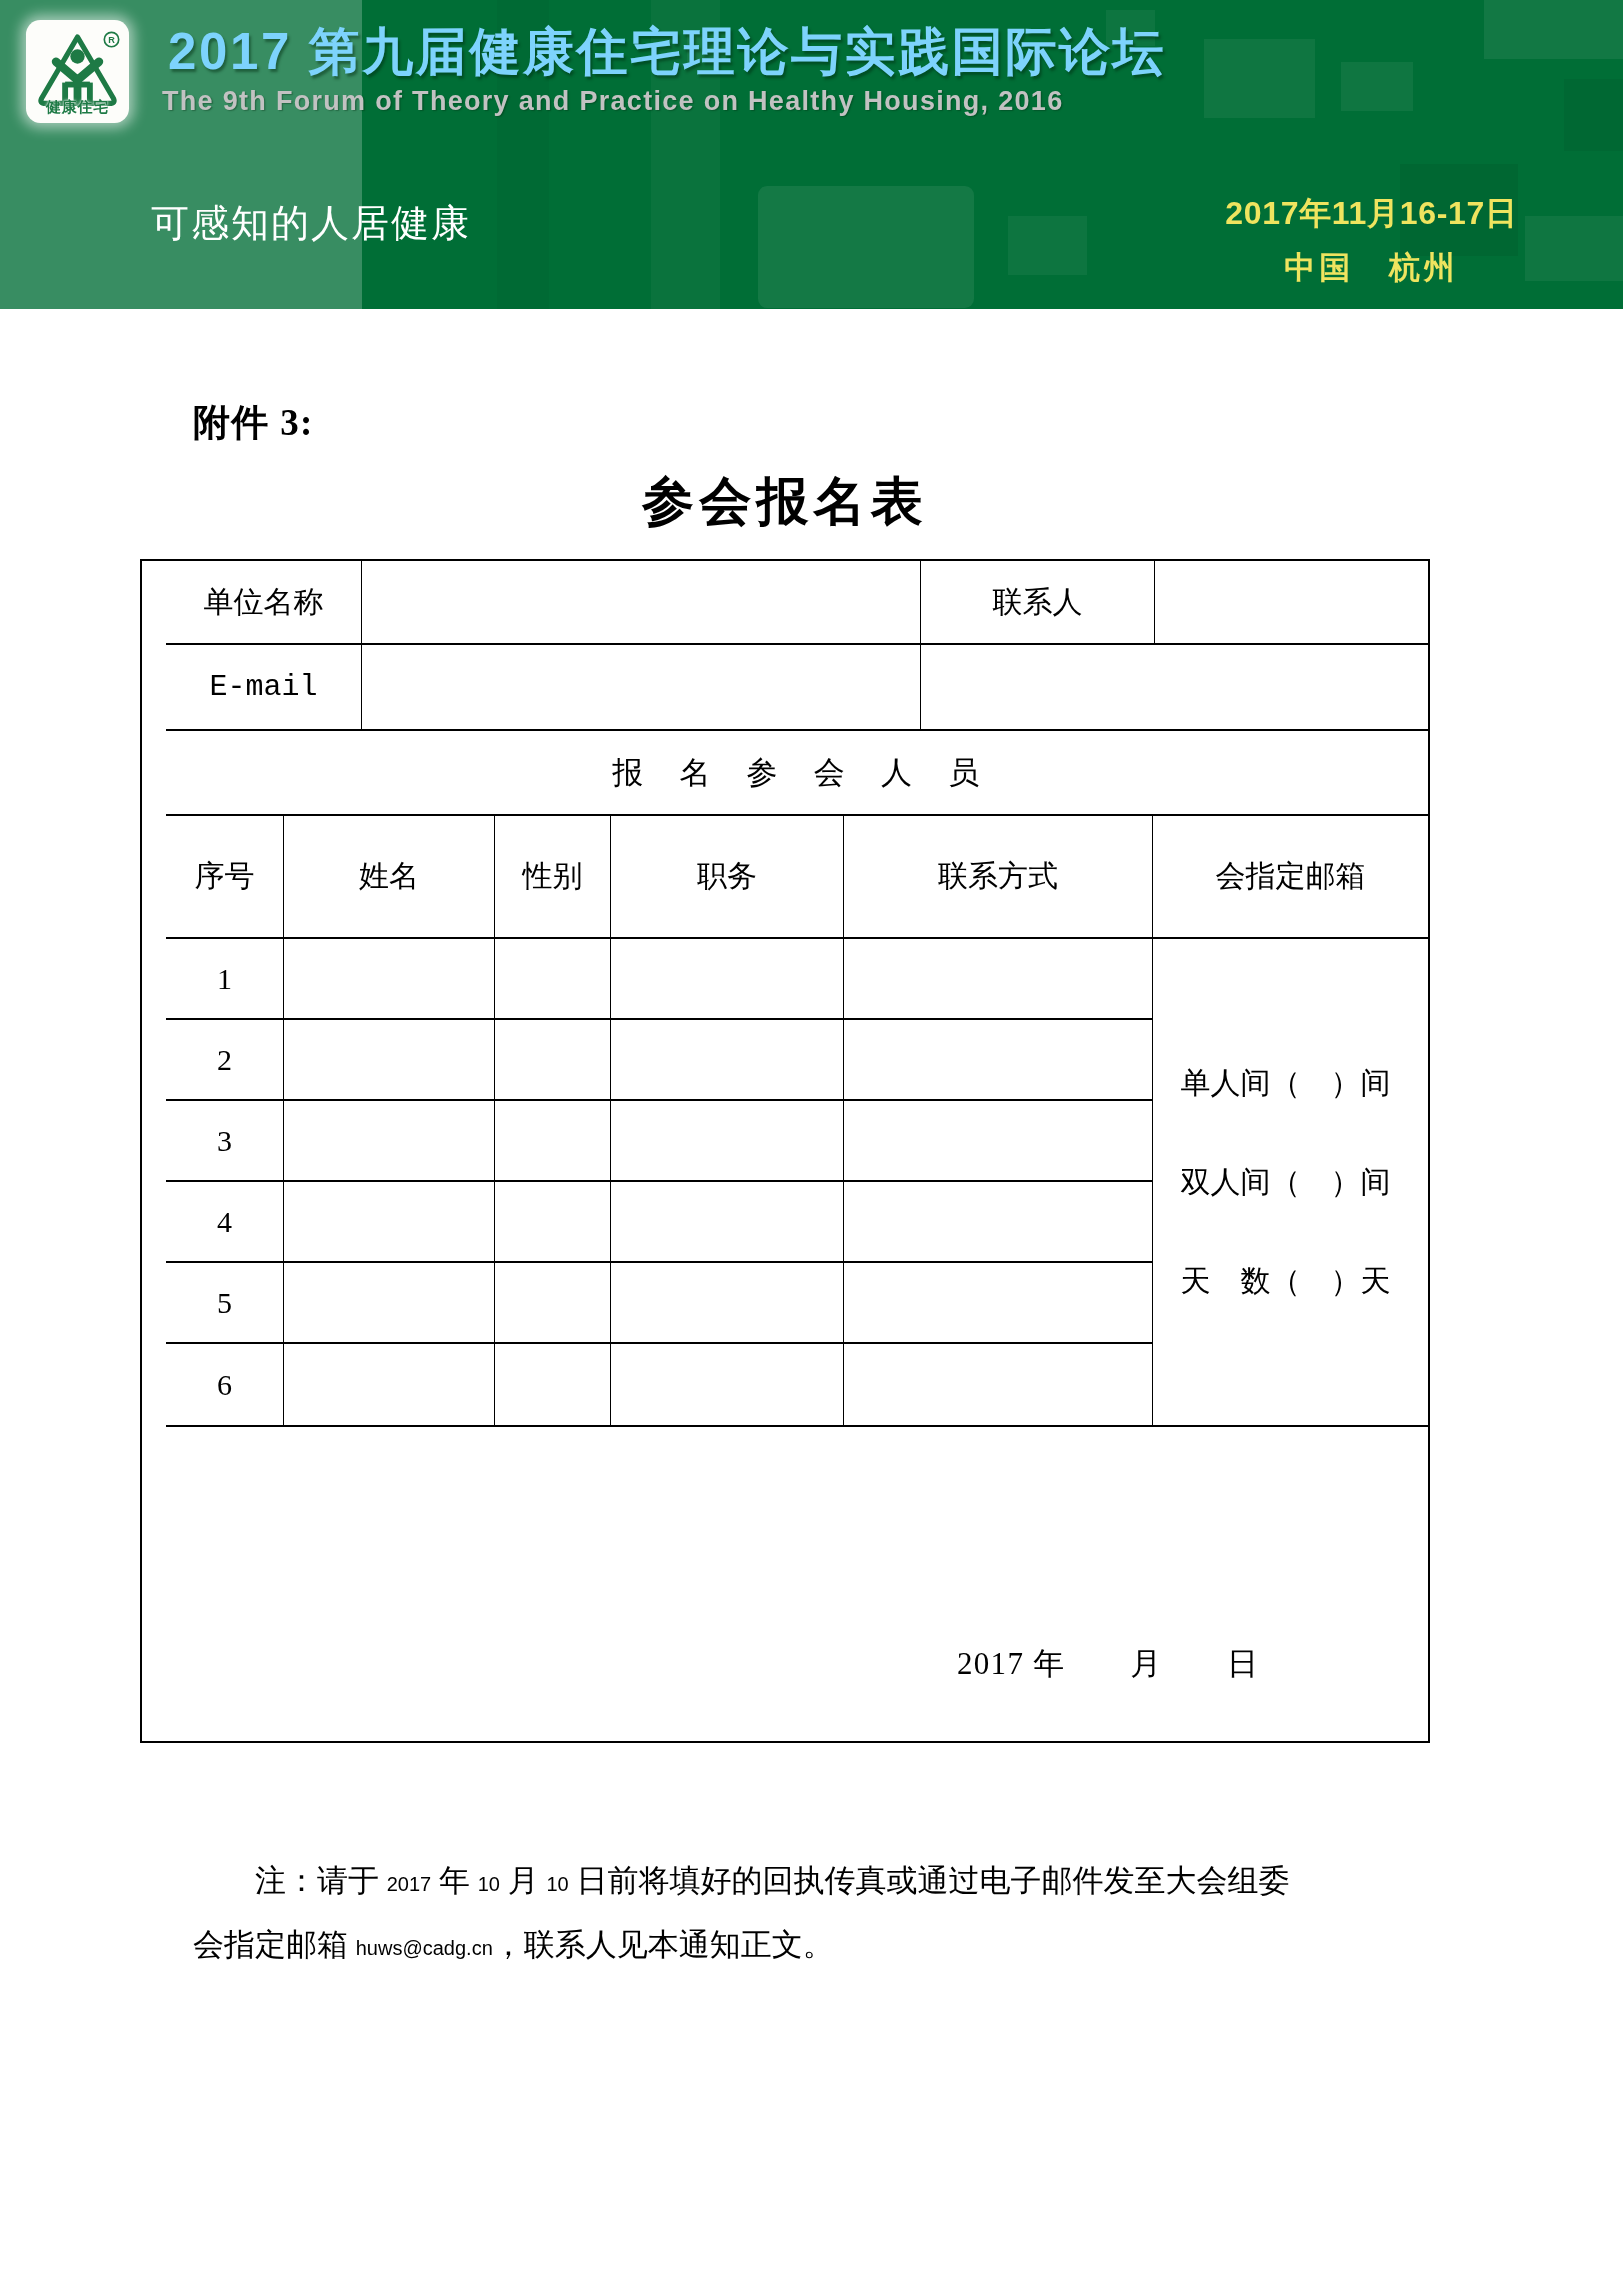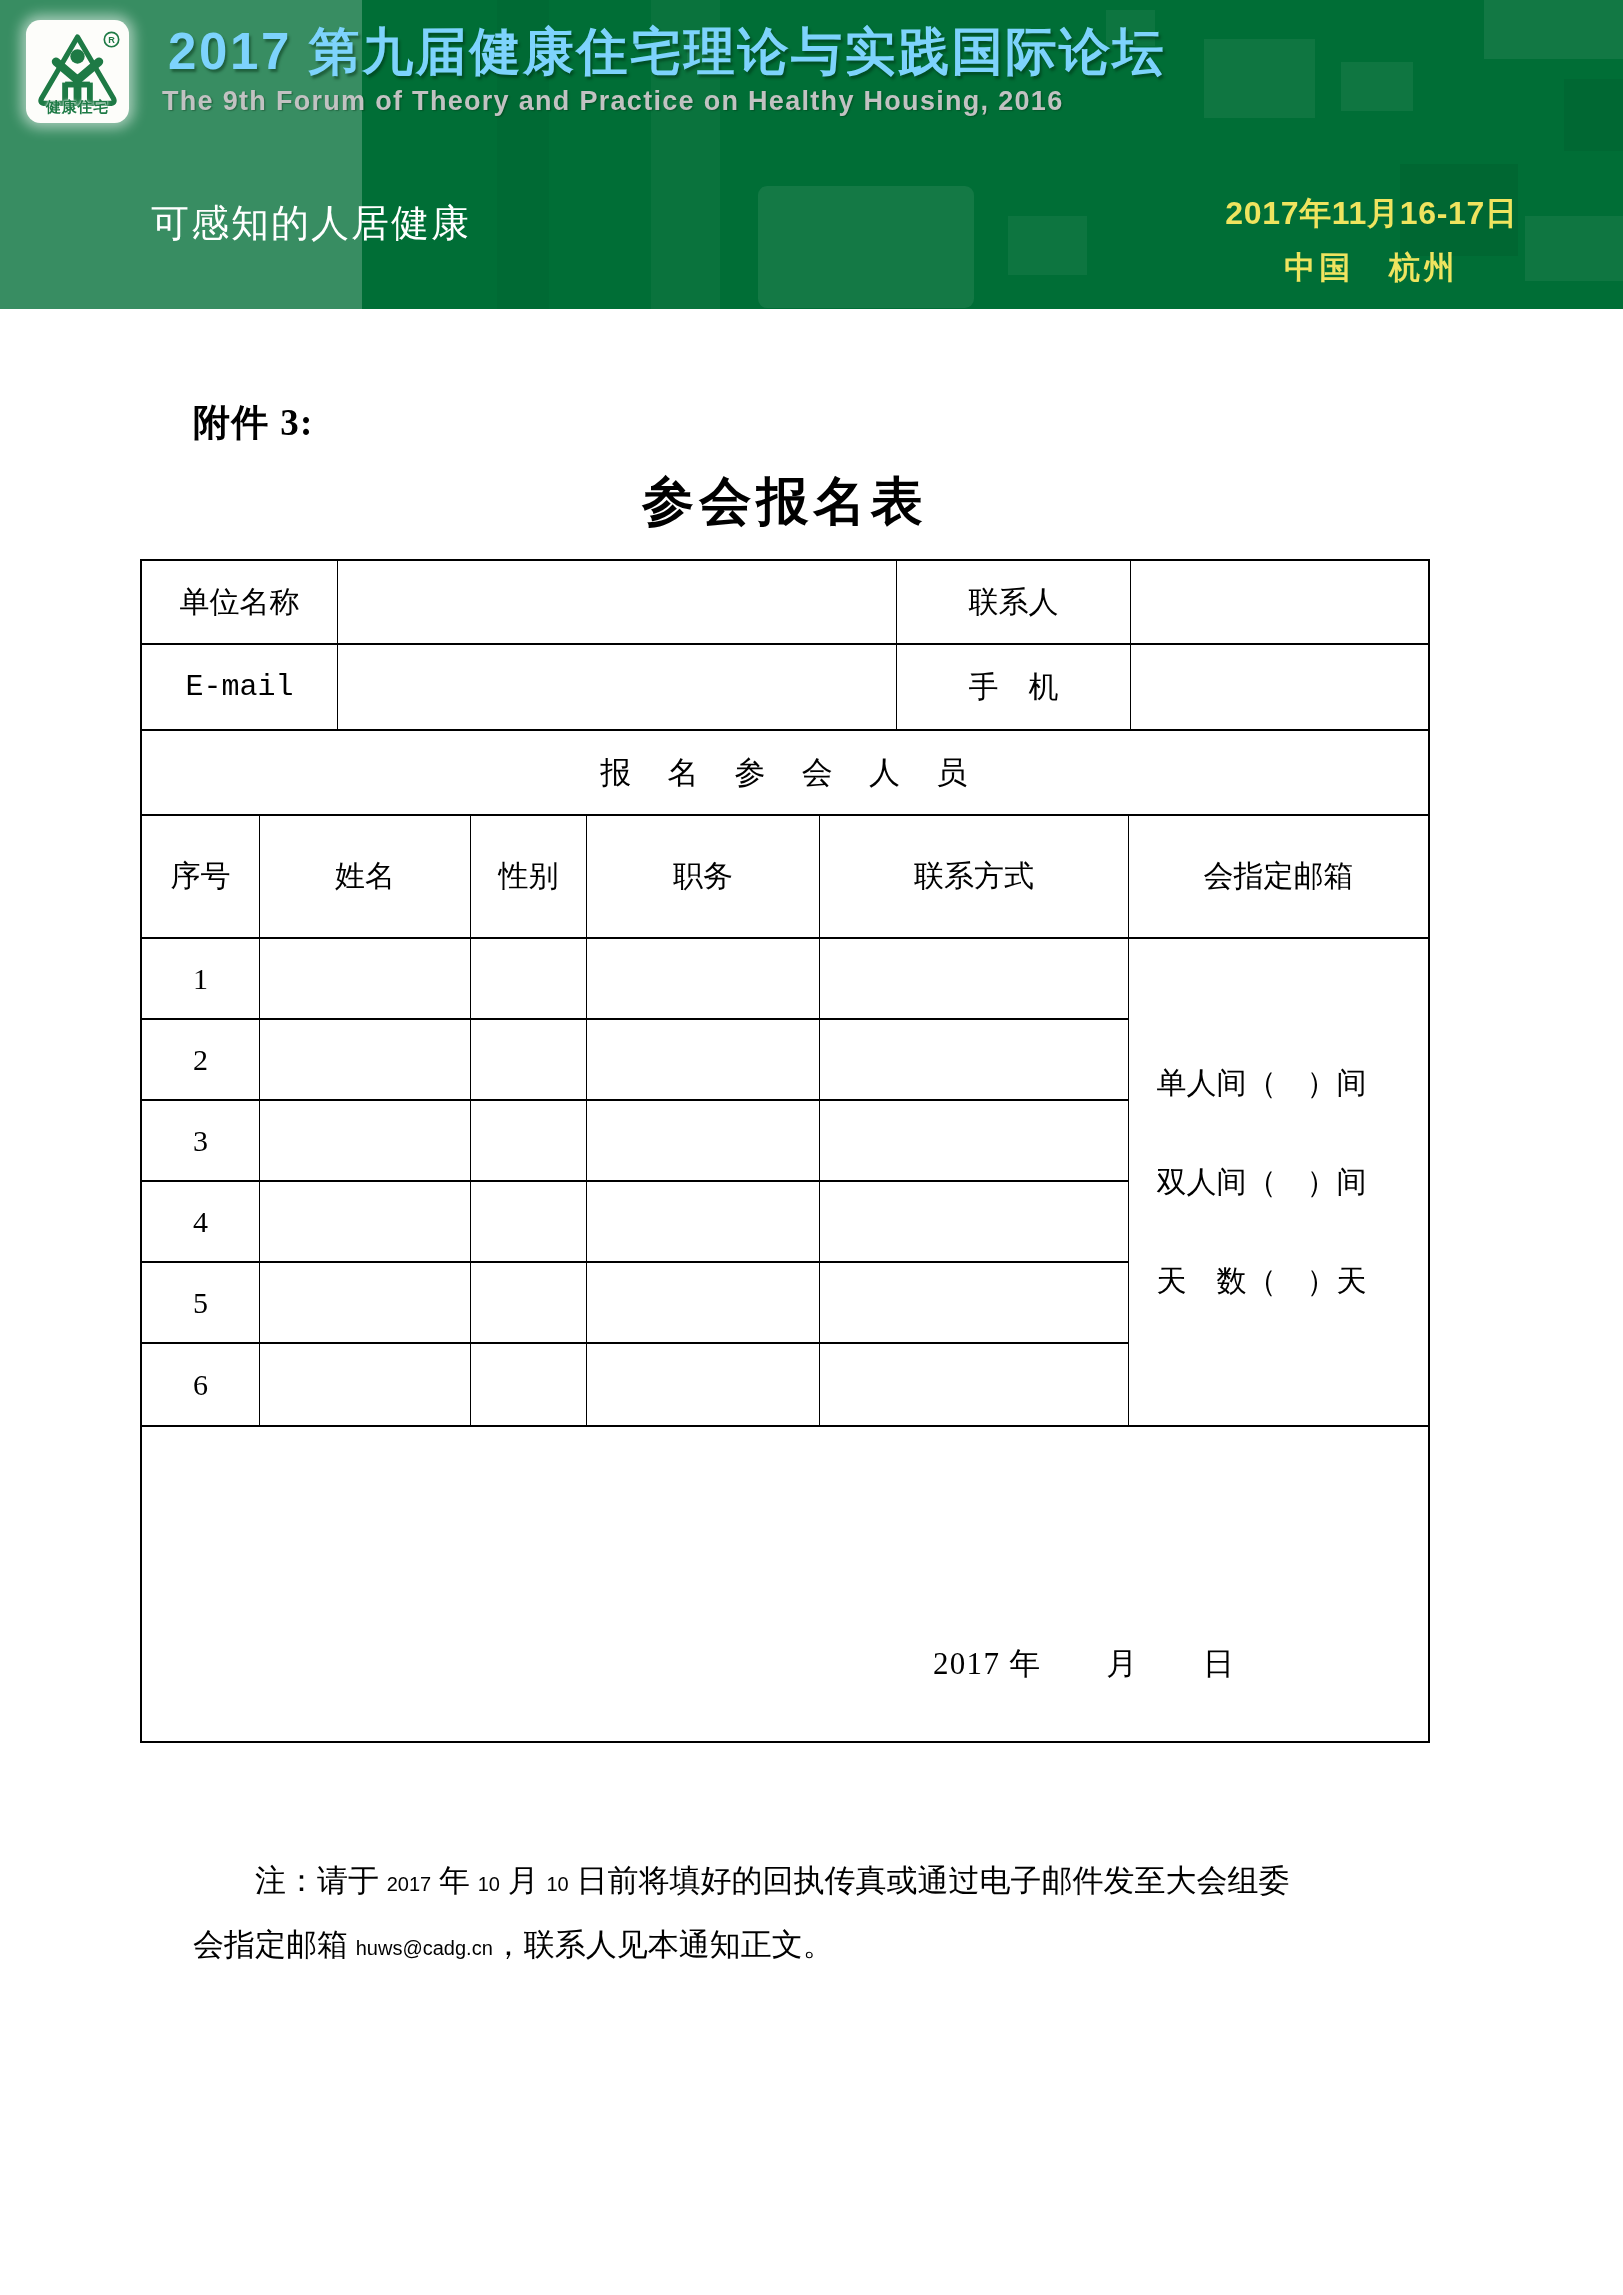--- a/index.html
+++ b/index.html
@@ -61,21 +61,21 @@
     position:absolute; left:193px; top:398px;
     font-size:37px; font-weight:bold; letter-spacing:1.3px;
   }
   .form-title {
     position:absolute; left:0; top:467px; width:1570px; text-align:center;
     font-size:52px; font-weight:bold; letter-spacing:5.2px;
   }
 
   
   .form-table { position:absolute; left:140px; top:559px; width:1290px; border:2.6px solid #000; background:#fff; }
-  .sec { border-bottom:2.6px solid #000; }
+  .sec { border-bottom:2.6px solid #000;margin-left:24px; }
   .sec:last-child { border-bottom:none; }
 
   .sec-info { display:grid; grid-template-columns:196px 559px 234px 1fr; grid-auto-rows:84px; }
   .sec-info .cell { border-right:1.3px solid #000; display:flex; align-items:center; justify-content:center; font-size:30px; }
   .sec-info .cell.last { border-right:none; }
   .sec-info .cell.bb { border-bottom:2.6px solid #000; }
   .mono { font-family:Liberation Mono, monospace; font-size:27.5px; }
 
   .sec-title { height:85px; display:flex; align-items:center; justify-content:center; font-size:31px; letter-spacing:2.6px; }
 
@@ -167,21 +167,20 @@
   <div class="form-table">
 
     <div class="sec sec-info">
       <div class="cell bb">单位名称</div>
       <div class="cell bb"></div>
       <div class="cell bb">联系人</div>
       <div class="cell bb last"></div>
 
       <div class="cell mono">E-mail</div>
       <div class="cell"></div>
-      <div class="cell">手　机</div>
       <div class="cell last"></div>
     </div>
 
     <div class="sec sec-title">报　名　参　会　人　员</div>
 
     <div class="sec sec-grid">
 
       <div class="hcell">序号</div>
       <div class="hcell">姓名</div>
       <div class="hcell">性别</div>

